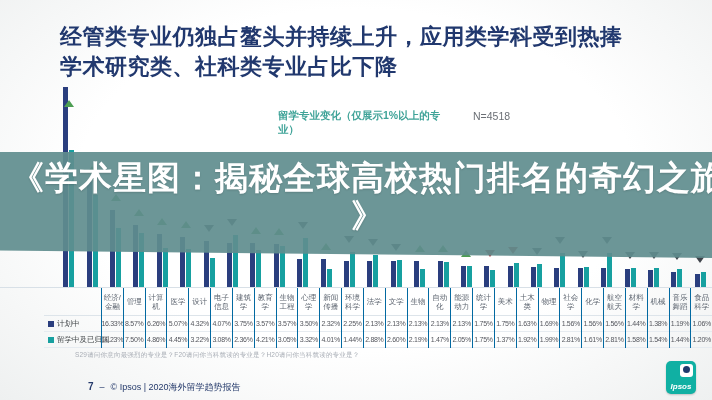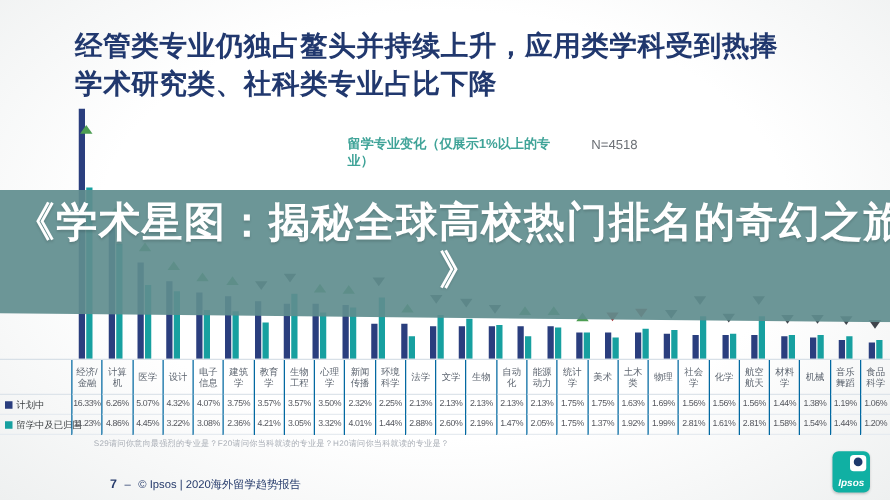--- a/index.html
+++ b/index.html
@@ -35,21 +35,21 @@
   }
   .band-line{
     color:#fff;font-size:33px;font-weight:700;line-height:40px;letter-spacing:1px;
     text-align:center;white-space:nowrap;margin-top:6px;
     text-shadow:0 1px 2px rgba(0,0,0,.15);
   }
   .band-line.second{margin-top:-2px;}
   
   #ptable{position:absolute;left:0;top:287px;width:712px;display:flex;z-index:2;border-top:1px solid #d8e0e7;}
   .tcol{flex:1 1 0;border-left:1px solid #0369a1;min-width:0;}
-  .tcol.label-col{flex:0 0 57px;border-left:none;}
+  .tcol.label-col{flex:0 0 57px;border-left:none;padding-left:44px;}
   .th{
     height:27px;display:flex;align-items:center;justify-content:center;text-align:center;
     font-size:7.5px;line-height:9px;color:#5d6570;white-space:pre-line;
     border-bottom:1px solid #dde4ea;
   }
   .tv{
     height:15px;display:flex;align-items:center;justify-content:center;
     font-size:7px;letter-spacing:-.3px;color:#55575e;white-space:nowrap;
     border-bottom:1px solid #e6ebf0;
   }
@@ -195,20 +195,25 @@
       <span>留学中及已归国</span>
     </div>
   </div>
 <div class="tcol">
       <div class="th">经济/
 金融</div>
       <div class="tv">16.33%</div>
       <div class="tv">11.23%</div>
     </div>
     <div class="tcol">
+      <div class="th">管理</div>
+      <div class="tv">8.57%</div>
+      <div class="tv">7.50%</div>
+    </div>
+    <div class="tcol">
       <div class="th">计算
 机</div>
       <div class="tv">6.26%</div>
       <div class="tv">4.86%</div>
     </div>
     <div class="tcol">
       <div class="th">医学</div>
       <div class="tv">5.07%</div>
       <div class="tv">4.45%</div>
     </div>

